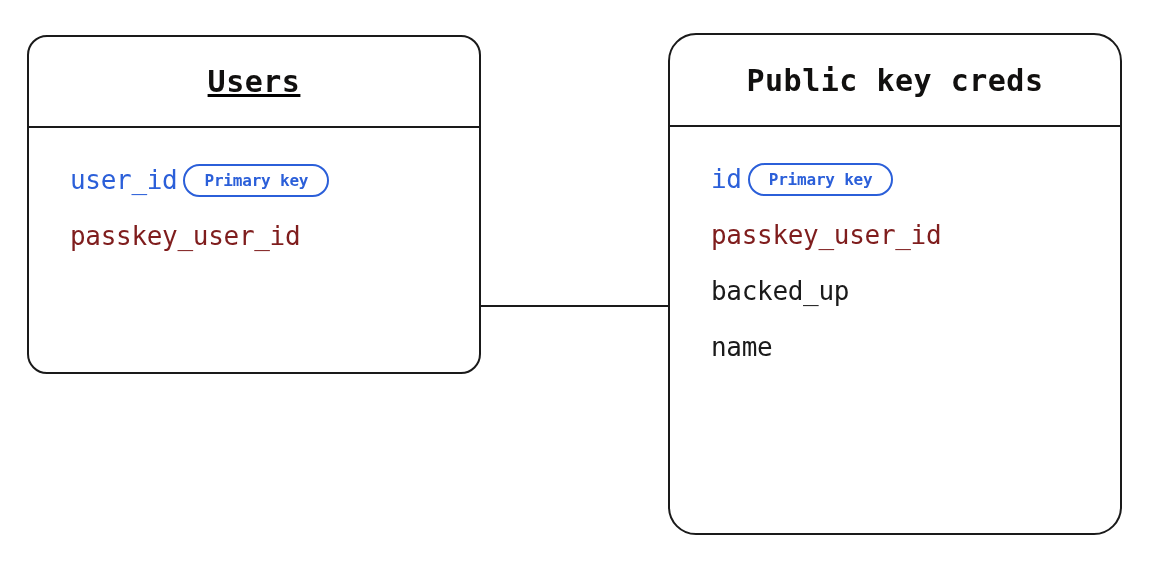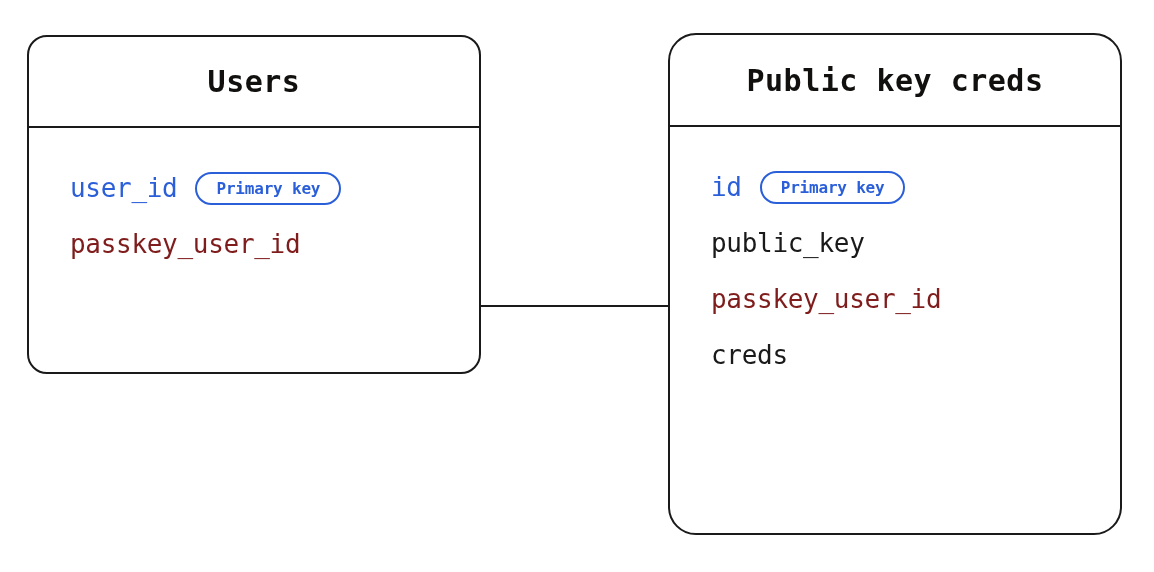--- a/index.html
+++ b/index.html
@@ -52,57 +52,57 @@
 
   
   .entity-header {
     box-sizing: border-box;
     width: 100%;
     display: flex;
     align-items: center;
     justify-content: center;
     border-bottom: 2px solid #1a1a1a;
   }
-  .entity-users .entity-header { height: 91px; }
+  .entity-users .entity-header { height: 91px; text-decoration: underline; }
   .entity-pkc   .entity-header { height: 92px; }
 
   .entity-title {
     font-family: "DejaVu Sans Mono", monospace;
     font-weight: bold;
     font-size: 30px;
     letter-spacing: 0.5px;
     color: #11100f;
     white-space: nowrap;
   }
 
   
   .field-list {
     box-sizing: border-box;
-    padding: 32px 0 0 41px;
+    padding: 24px 0 0 41px;
   }
 
   .field-row {
     display: flex;
     align-items: center;
     height: 56px;
   }
 
   .field-name {
     font-family: "DejaVu Sans Mono", monospace;
     font-size: 26px;
     letter-spacing: -0.3px;
     color: #1a1a1a;
     white-space: nowrap;
   }
   .field-name.key   { color: #2b5fd9; }
   .field-name.fkey  { color: #7f1d1d; }
 
   
   .pk-badge {
-    margin-left: 18px;
+    margin-left: 6px;
     box-sizing: border-box;
     display: inline-flex;
     align-items: center;
     justify-content: center;
     height: 33px;
     padding: 0 19px;
     border: 2px solid #2b5fd9;
     border-radius: 17px;
     font-family: "DejaVu Sans Mono", monospace;
     font-weight: bold;
@@ -142,30 +142,30 @@
     <div class="entity-header">
       <span class="entity-title">Public key creds</span>
     </div>
     <div class="field-list">
 
       <div class="field-row">
         <span class="field-name key">id</span>
         <span class="pk-badge">Primary key</span>
       </div>
 
-      <div class="field-row">
-        <span class="field-name">public_key</span>
-      </div>
 
       <div class="field-row">
         <span class="field-name fkey">passkey_user_id</span>
       </div>
 
+      <div class="field-row">
+        <span class="field-name">backed_up</span>
+      </div>
 
       <div class="field-row">
-        <span class="field-name">creds</span>
+        <span class="field-name">name</span>
       </div>
 
 
     </div>
   </div>
 
 </div>
 
 </body></html>

